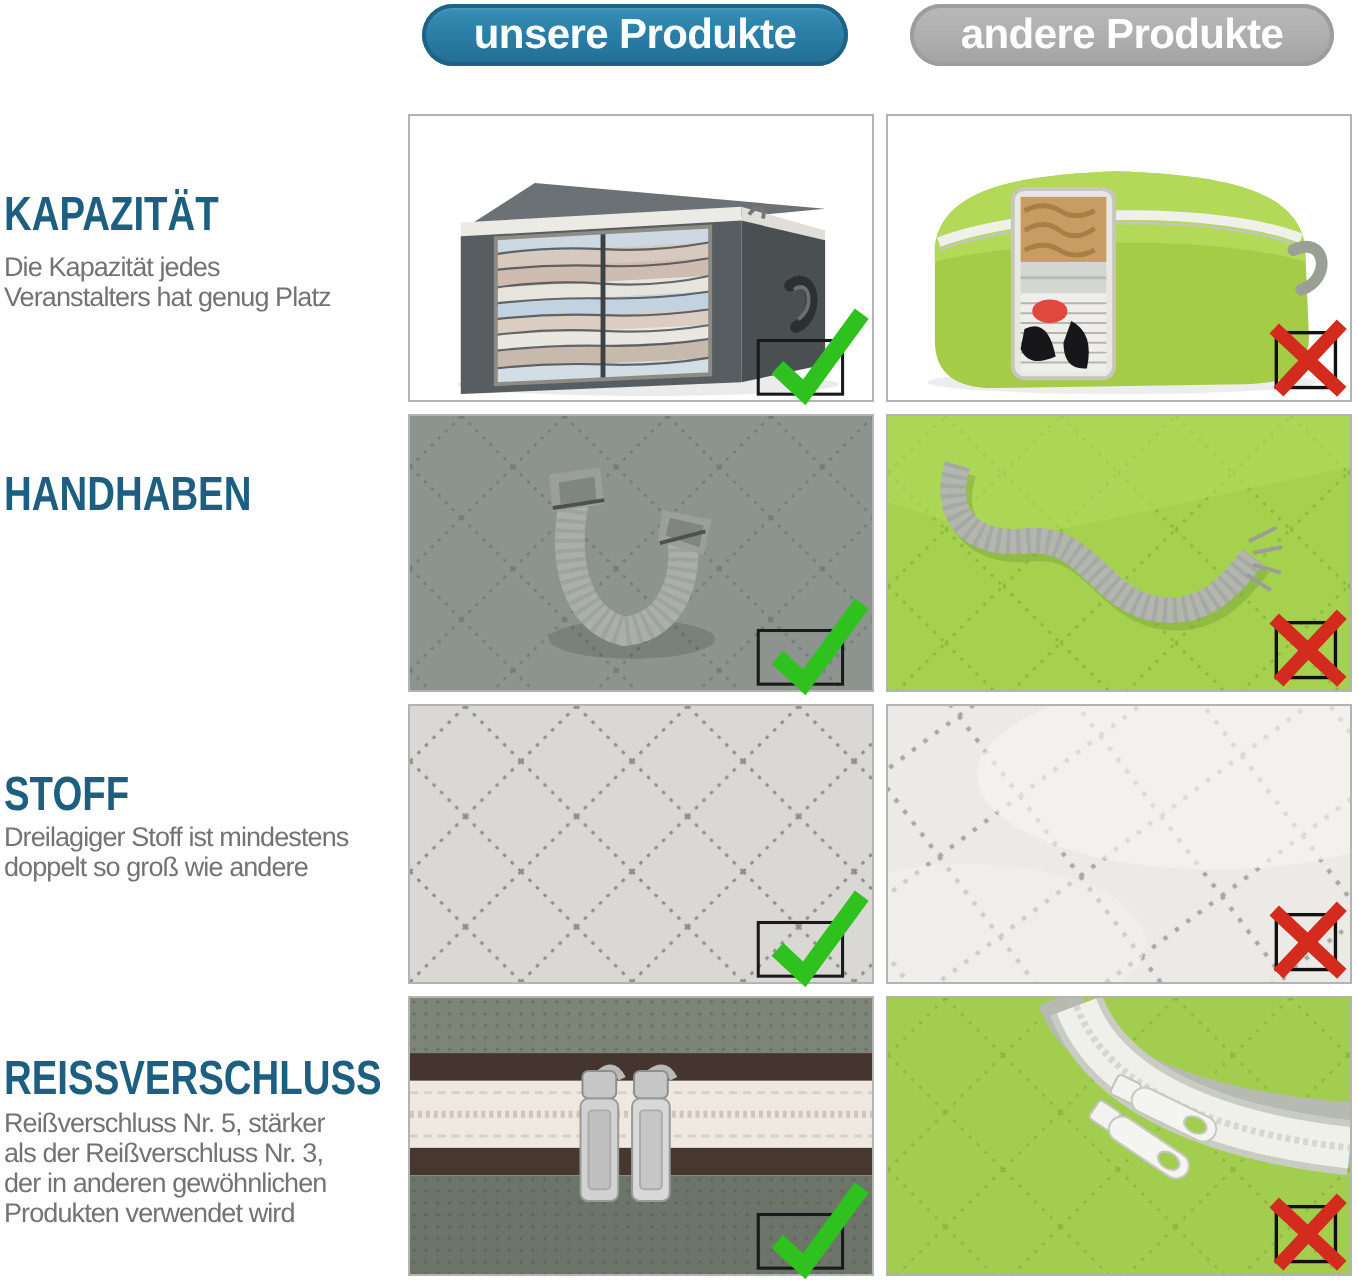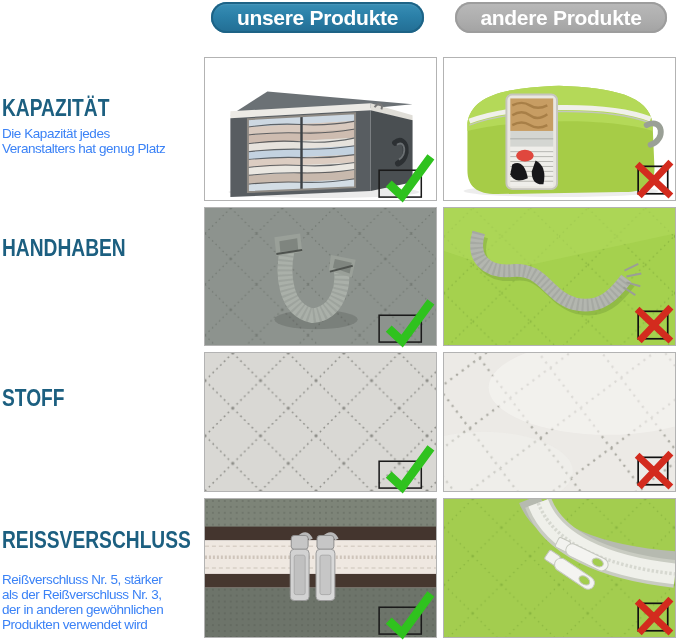--- a/index.html
+++ b/index.html
@@ -22,21 +22,21 @@
     left:455px;width:212px;
     background:linear-gradient(180deg,#b9b9b9 0%,#aeaeae 55%,#a2a2a2 100%);
     box-shadow:inset 0 0 0 2px #9d9d9d;
   }
   
   .section-title{
     position:absolute;left:2px;color:#1c5f80;font-weight:bold;font-size:24px;
     white-space:nowrap;transform:scaleX(.8);transform-origin:left top;
   }
   .section-desc{
-    position:absolute;left:2px;width:205px;color:#3b82f6;font-size:13.5px;
+    position:absolute;left:2px;width:205px;color:#737373;font-size:13.5px;
     line-height:15px;letter-spacing:-0.45px;white-space:pre-line;
   }
   
   .cell{
     position:absolute;width:233px;border:1px solid #b3b3b3;background:#fff;
     box-sizing:border-box;
   }
   .cell > svg.photo{display:block;width:100%;height:100%;}
   .pad2{padding:2px;}
   .badge{position:absolute;}
@@ -52,23 +52,25 @@
   <div class="pill pill-other">andere Produkte</div>
   <div class="pill pill-our">unsere Produkte</div>
 
   <div class="section-title" style="top:94px">KAPAZITÄT</div>
   <div class="section-desc" style="top:126px">Die Kapazität jedes
 Veranstalters hat genug Platz</div>
 
   <div class="section-title" style="top:234px">HANDHABEN</div>
 
   <div class="section-title" style="top:384px">STOFF</div>
+  <div class="section-desc" style="top:411px">Dreilagiger Stoff ist mindestens
+doppelt so groß wie andere</div>
 
   <div class="section-title" style="top:526px">REISSVERSCHLUSS</div>
-  <div class="section-desc" style="top:572px">Reißverschluss Nr. 5, stärker
+  <div class="section-desc" style="top:554px">Reißverschluss Nr. 5, stärker
 als der Reißverschluss Nr. 3,
 der in anderen gewöhnlichen
 Produkten verwendet wird</div>
 
   <div class="cell pad2" style="left:204px;top:57px;height:144px">
     <svg class="photo" viewBox="0 0 233 140" preserveAspectRatio="none">
       <rect x="0" y="0" width="233" height="140" fill="#ffffff"></rect>
       <ellipse cx="120" cy="134" rx="98" ry="6" fill="#000" opacity="0.08"></ellipse>
       <polygon points="24,56 62,32 211,45 168,49" fill="#6b7175"></polygon>
       <polygon points="24,52 168,44 168,51 24,59" fill="#eceae5"></polygon>

